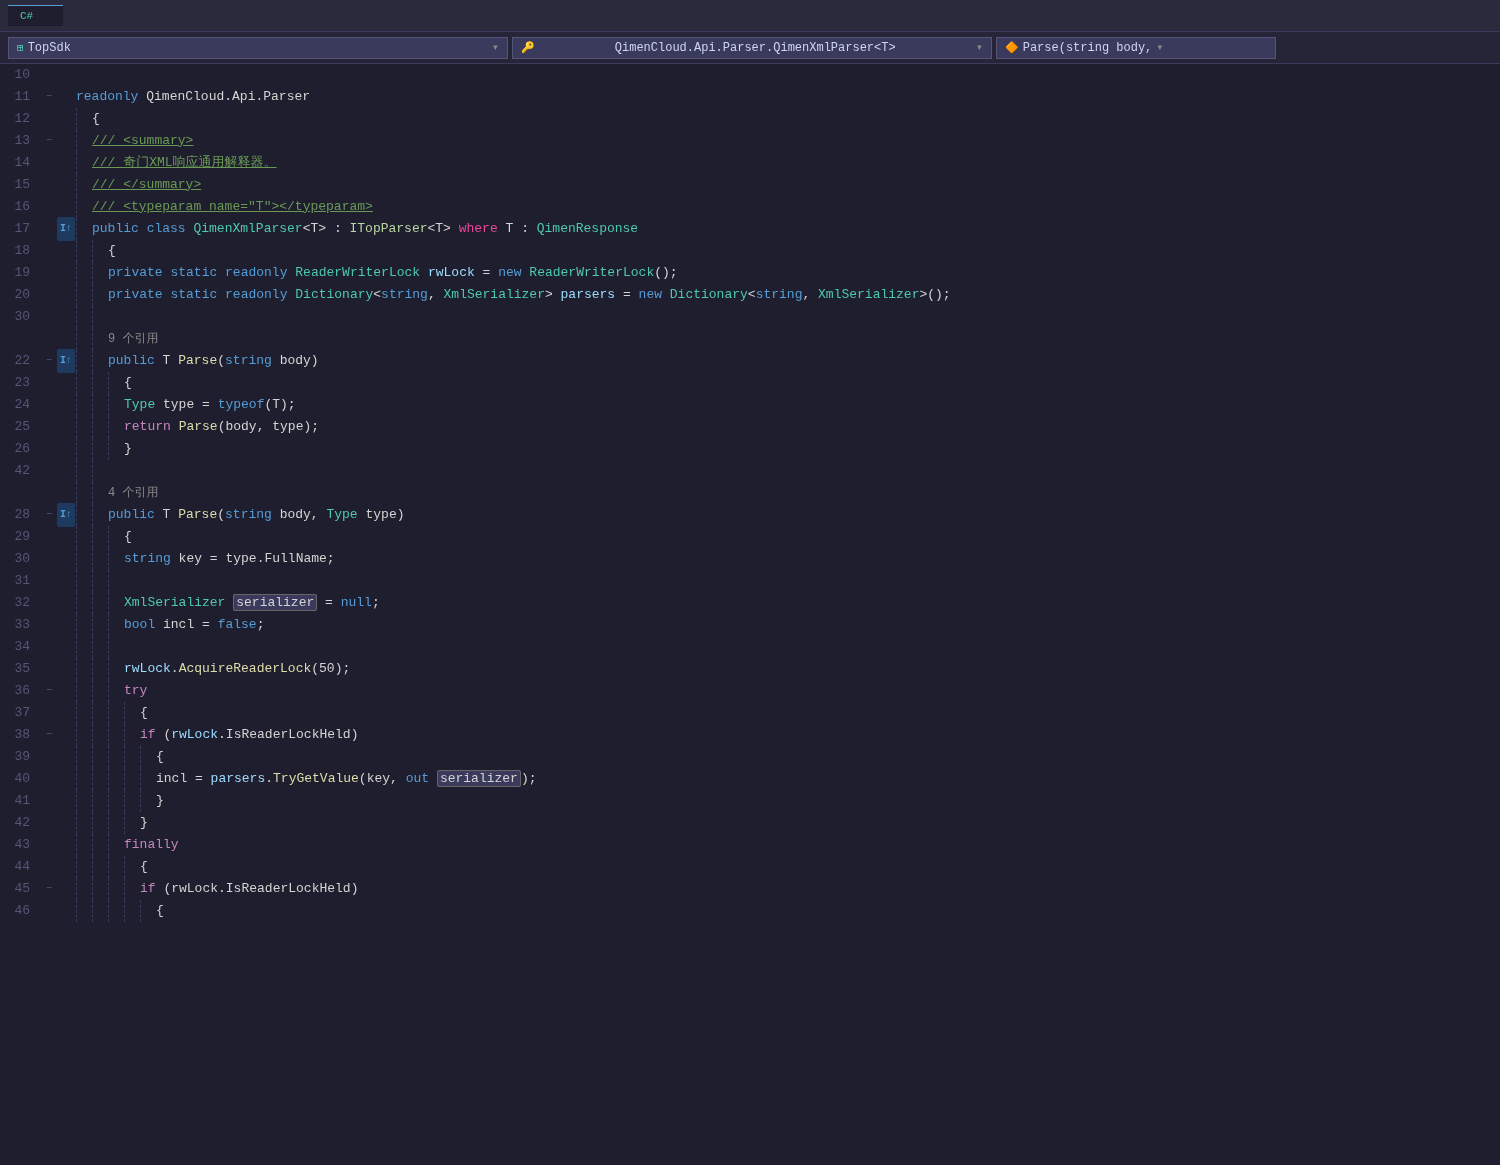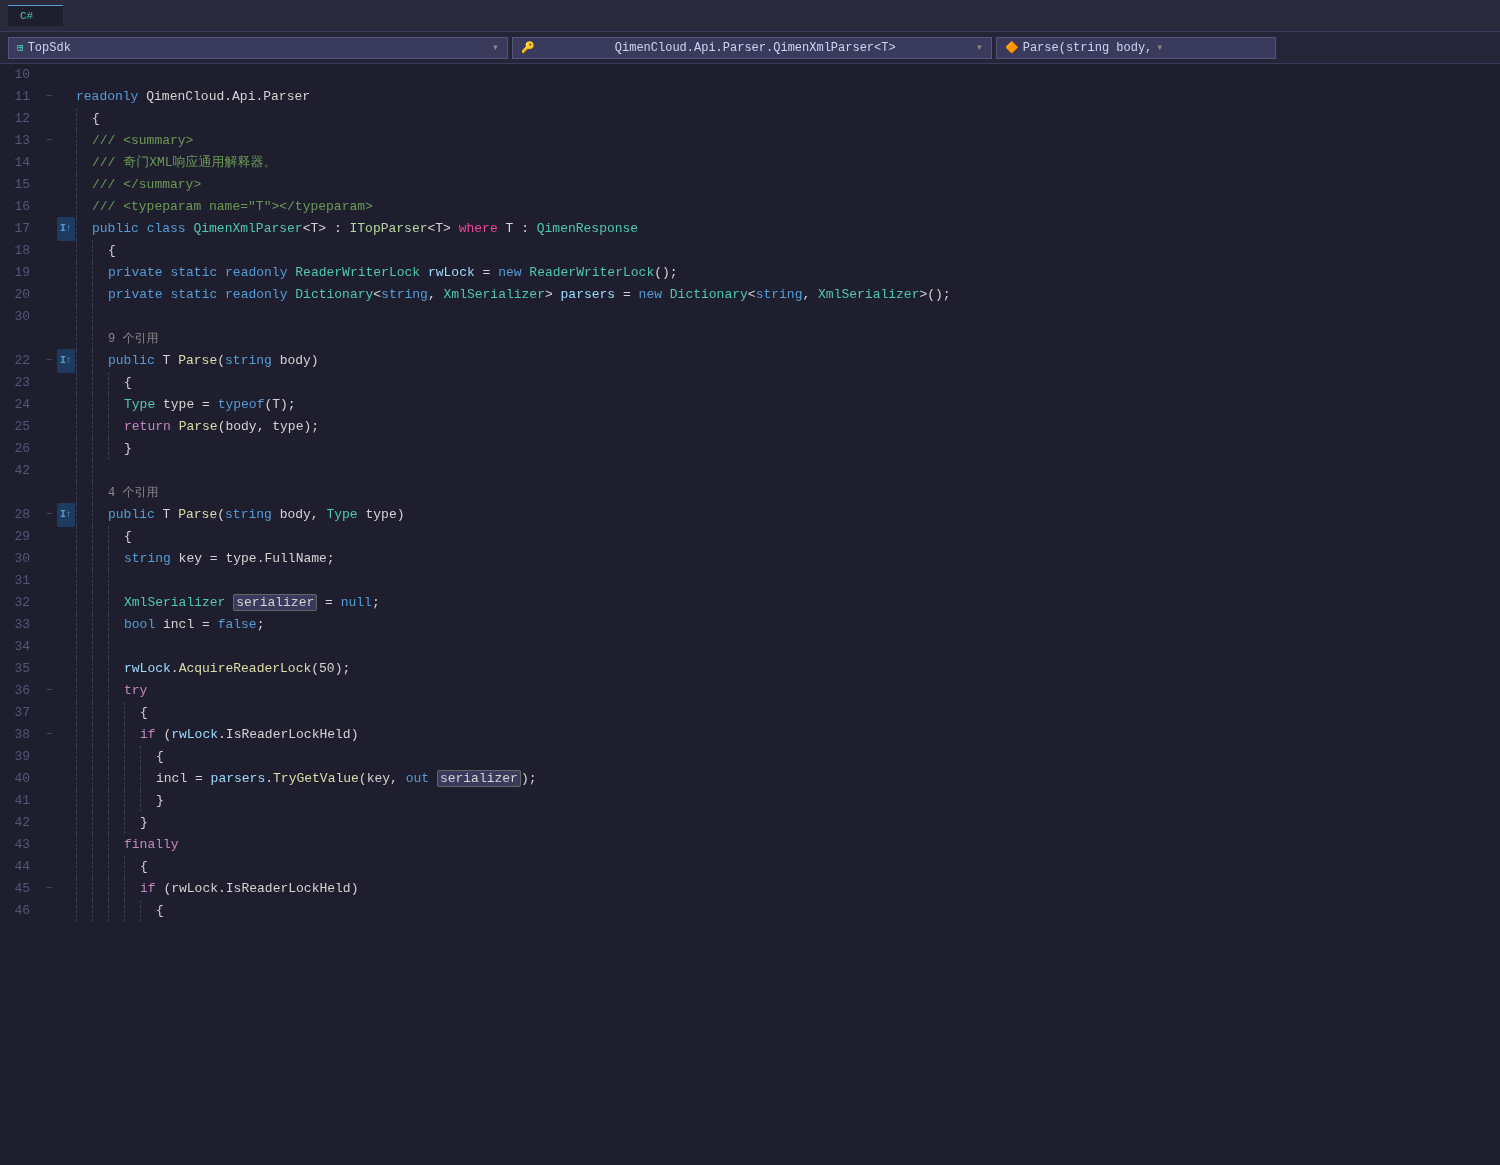--- a/index.html
+++ b/index.html
@@ -120,21 +120,21 @@
 
     .code-text {
       flex: 1;
       font-size: 13px;
     }
 
     
     .kw { color: #569cd6; }          
     .kw-ctrl { color: #c586c0; }     
     .type { color: #4ec9b0; }      
-    .comment { color: #6a9955; }     
+    .comment { color: #6a9955; text-decoration: underline; }     
     .param { color: #9cdcfe; }       
     .method { color: #dcdcaa; }
     .plain { color: #d4d4d4; }
     .ref-count { color: #888; font-size: 12px; }
     .namespace-kw { color: #569cd6; }
     .where-kw { color: #ec4899; }
     .interface-color { color: #b8d7a3; }
   </style>
 </head>
 <body>

